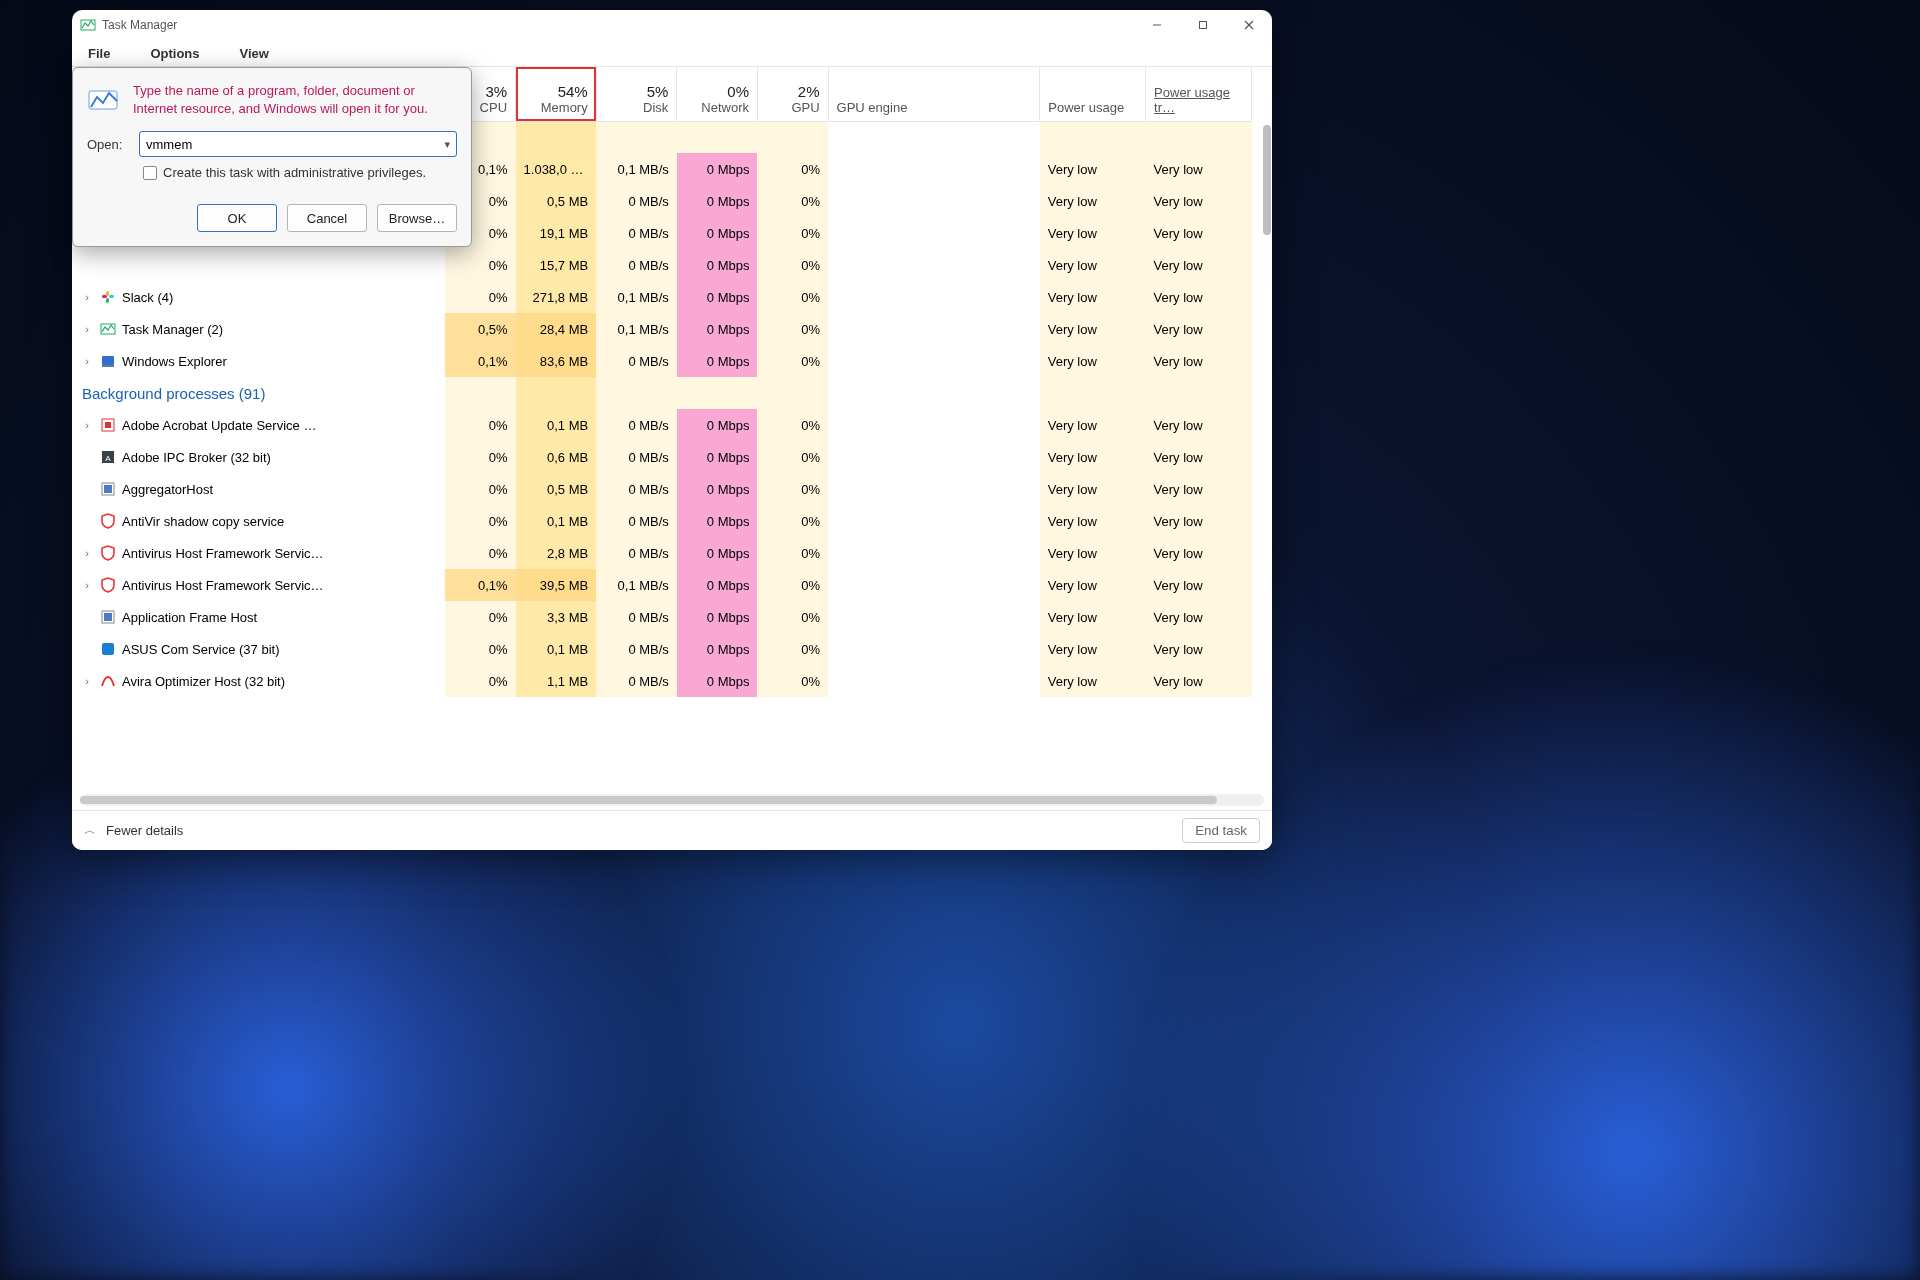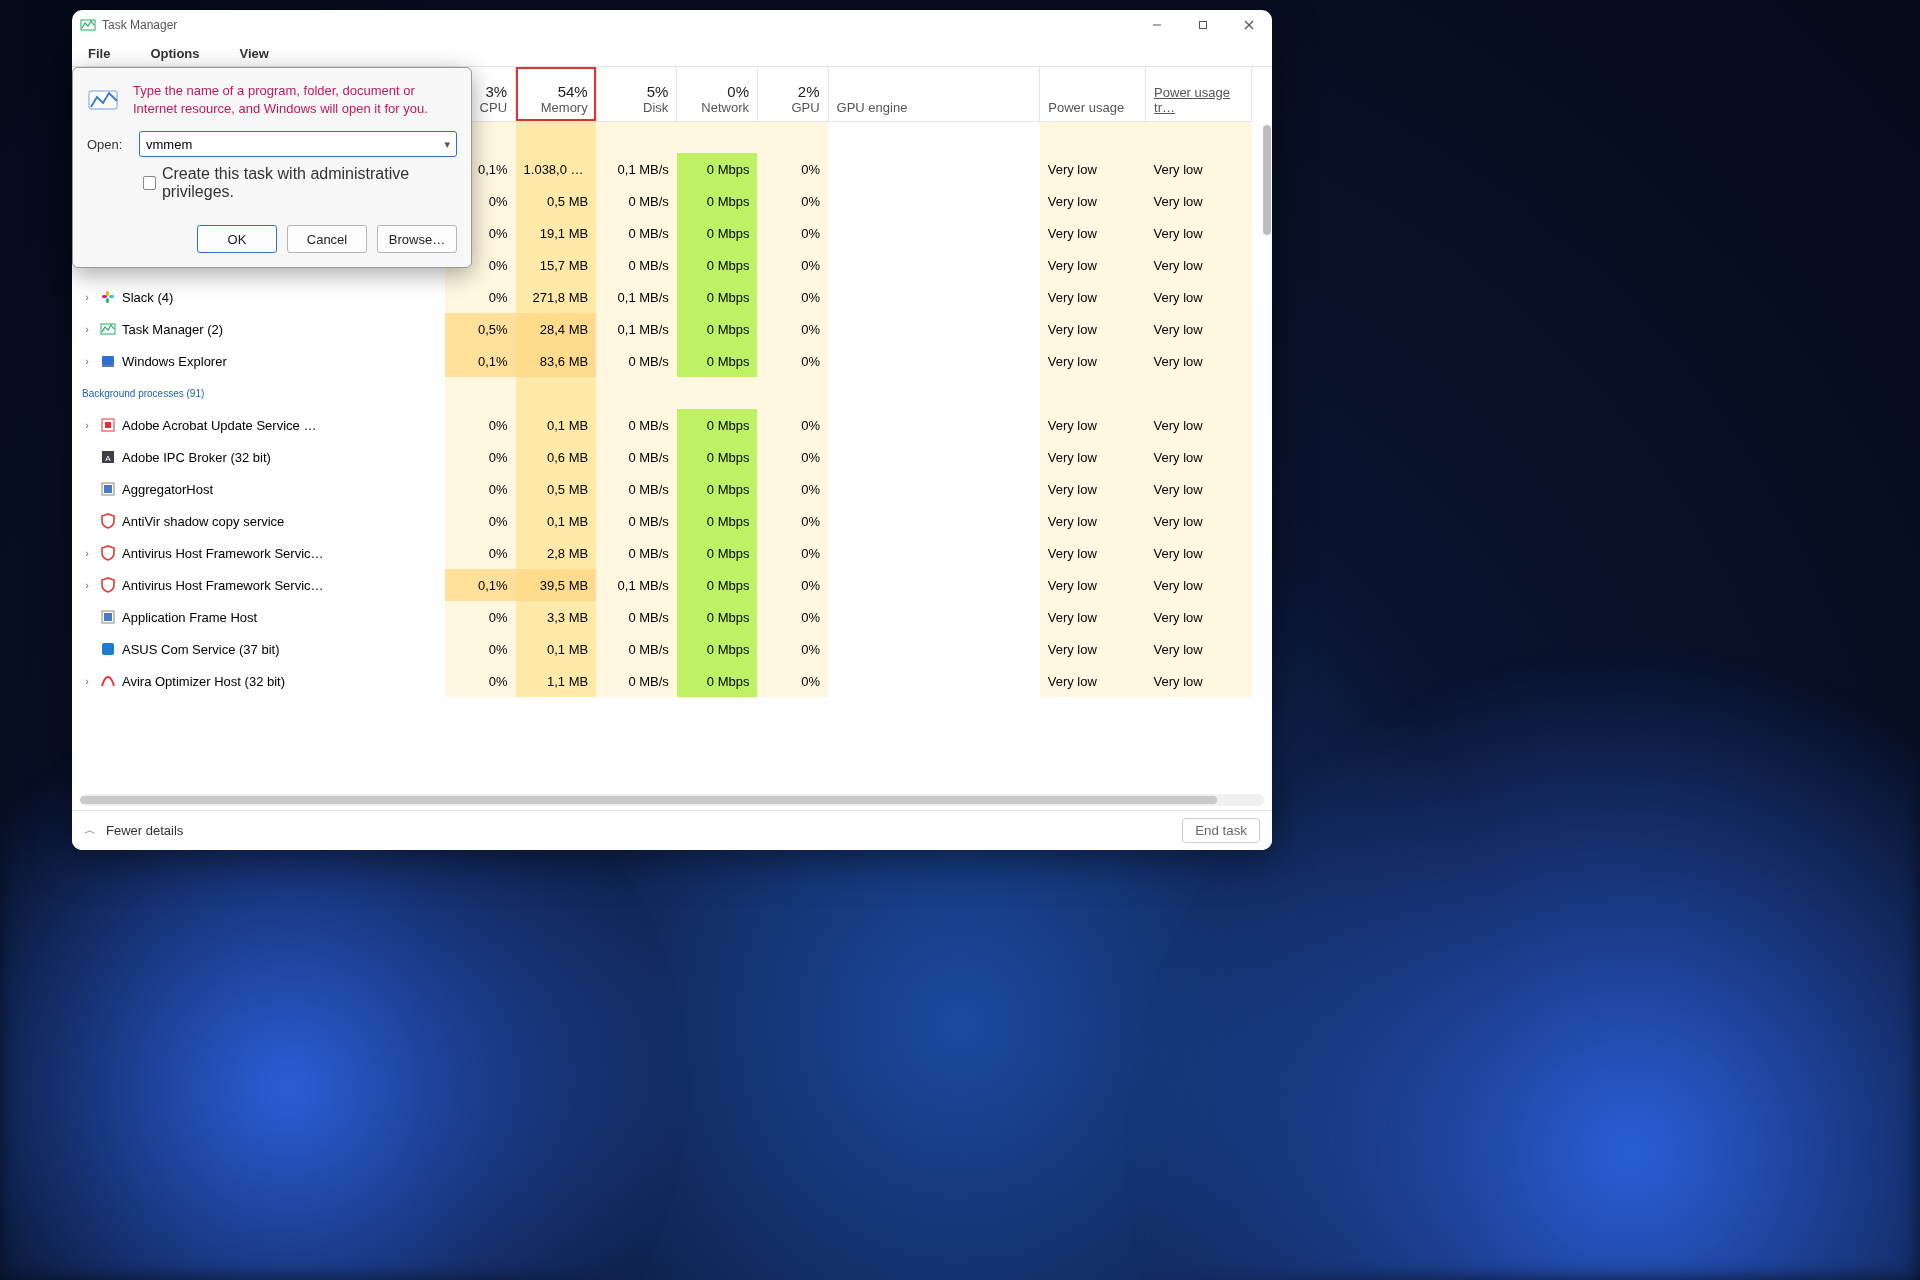--- a/index.html
+++ b/index.html
@@ -88,39 +88,39 @@
   .col-net  { width: 80px; text-align: right; }
   .col-gpu  { width: 70px; text-align: right; }
   .col-gpue { width: 210px; text-align: left; }
   .col-pu   { width: 105px; text-align: left; }
   .col-put  { width: 105px; text-align: left; }
 
   tr.data td.col-name { background: #fff; }
   tr.data td.col-cpu  { background: #fff7e0; }
   tr.data td.col-mem  { background: #ffe9a8; }
   tr.data td.col-disk { background: #fff7e0; }
-  tr.data td.col-net  { background: #bef264; }
+  tr.data td.col-net  { background: #f9a8d4; }
   tr.data td.col-gpu  { background: #fff7e0; }
   tr.data td.col-gpue { background: #fff; }
   tr.data td.col-pu   { background: #fff7e0; }
   tr.data td.col-put  { background: #fff7e0; }
   tr.data.hot td.col-cpu { background: #ffe09a; }
   tr.data.hot td.col-mem { background: #fedc8c; }
   tr.sep td { height: 32px; }
   tr.sep td.col-cpu, tr.sep td.col-disk, tr.sep td.col-net, tr.sep td.col-gpu,
   tr.sep td.col-pu, tr.sep td.col-put { background:#fff7e0; }
   tr.sep td.col-mem { background:#ffe9a8; }
 
   .name-cell { display: flex; align-items: center; gap: 6px; }
   .chevron {
     width: 14px; text-align: center; color: #666; font-size: 11px;
   }
   .proc-icon { width: 16px; height: 16px; display:inline-flex; align-items:center; justify-content:center; }
   .group-header td.col-name {
-    color: #1a5fb4; font-size: 10px; padding-left: 10px; font-weight: 400;
+    color: #1a5fb4; font-size: 15px; padding-left: 10px; font-weight: 400;
   }
 
   .hscroll {
     position: absolute; left: 8px; right: 8px; bottom: 44px; height: 12px;
     background: #f0f0f0; border-radius: 6px;
   }
   .hscroll .thumb {
     position: absolute; left: 0; width: 96%; top: 2px; bottom: 2px;
     background: #c9c9c9; border-radius: 6px;
   }
@@ -176,21 +176,21 @@
   .dlg-open-label { width: 42px; }
   .dlg-combo {
     flex:1; display:flex; align-items:center;
     border: 1.5px solid #2f6fd1; border-radius: 3px;
     height: 26px; background:#fff; padding: 0 6px;
   }
   .dlg-combo input {
     border:none; outline:none; flex:1; font-size: 13px;
   }
   .dlg-combo .caret { color:#555; font-size:11px; }
-  .dlg-check { display:flex; align-items:center; gap:6px; margin: 8px 0 10px 56px; font-size:16px; color:#333;}
+  .dlg-check { display:flex; align-items:center; gap:6px; margin: 8px 0 10px 56px; font-size:13px; color:#333;}
   .dlg-check .box { width:14px; height:14px; border:1px solid #888; border-radius:2px; background:#fff;}
   .dlg-buttons {
     display:flex; gap:10px; justify-content:flex-end;
     padding: 8px 14px 14px;
   }
   .dlg-buttons button {
     min-width: 80px; height: 28px;
     border: 1px solid #b5b5b5; border-radius: 3px;
     background: #fdfdfd; font-size: 13px; color:#222;
   }

